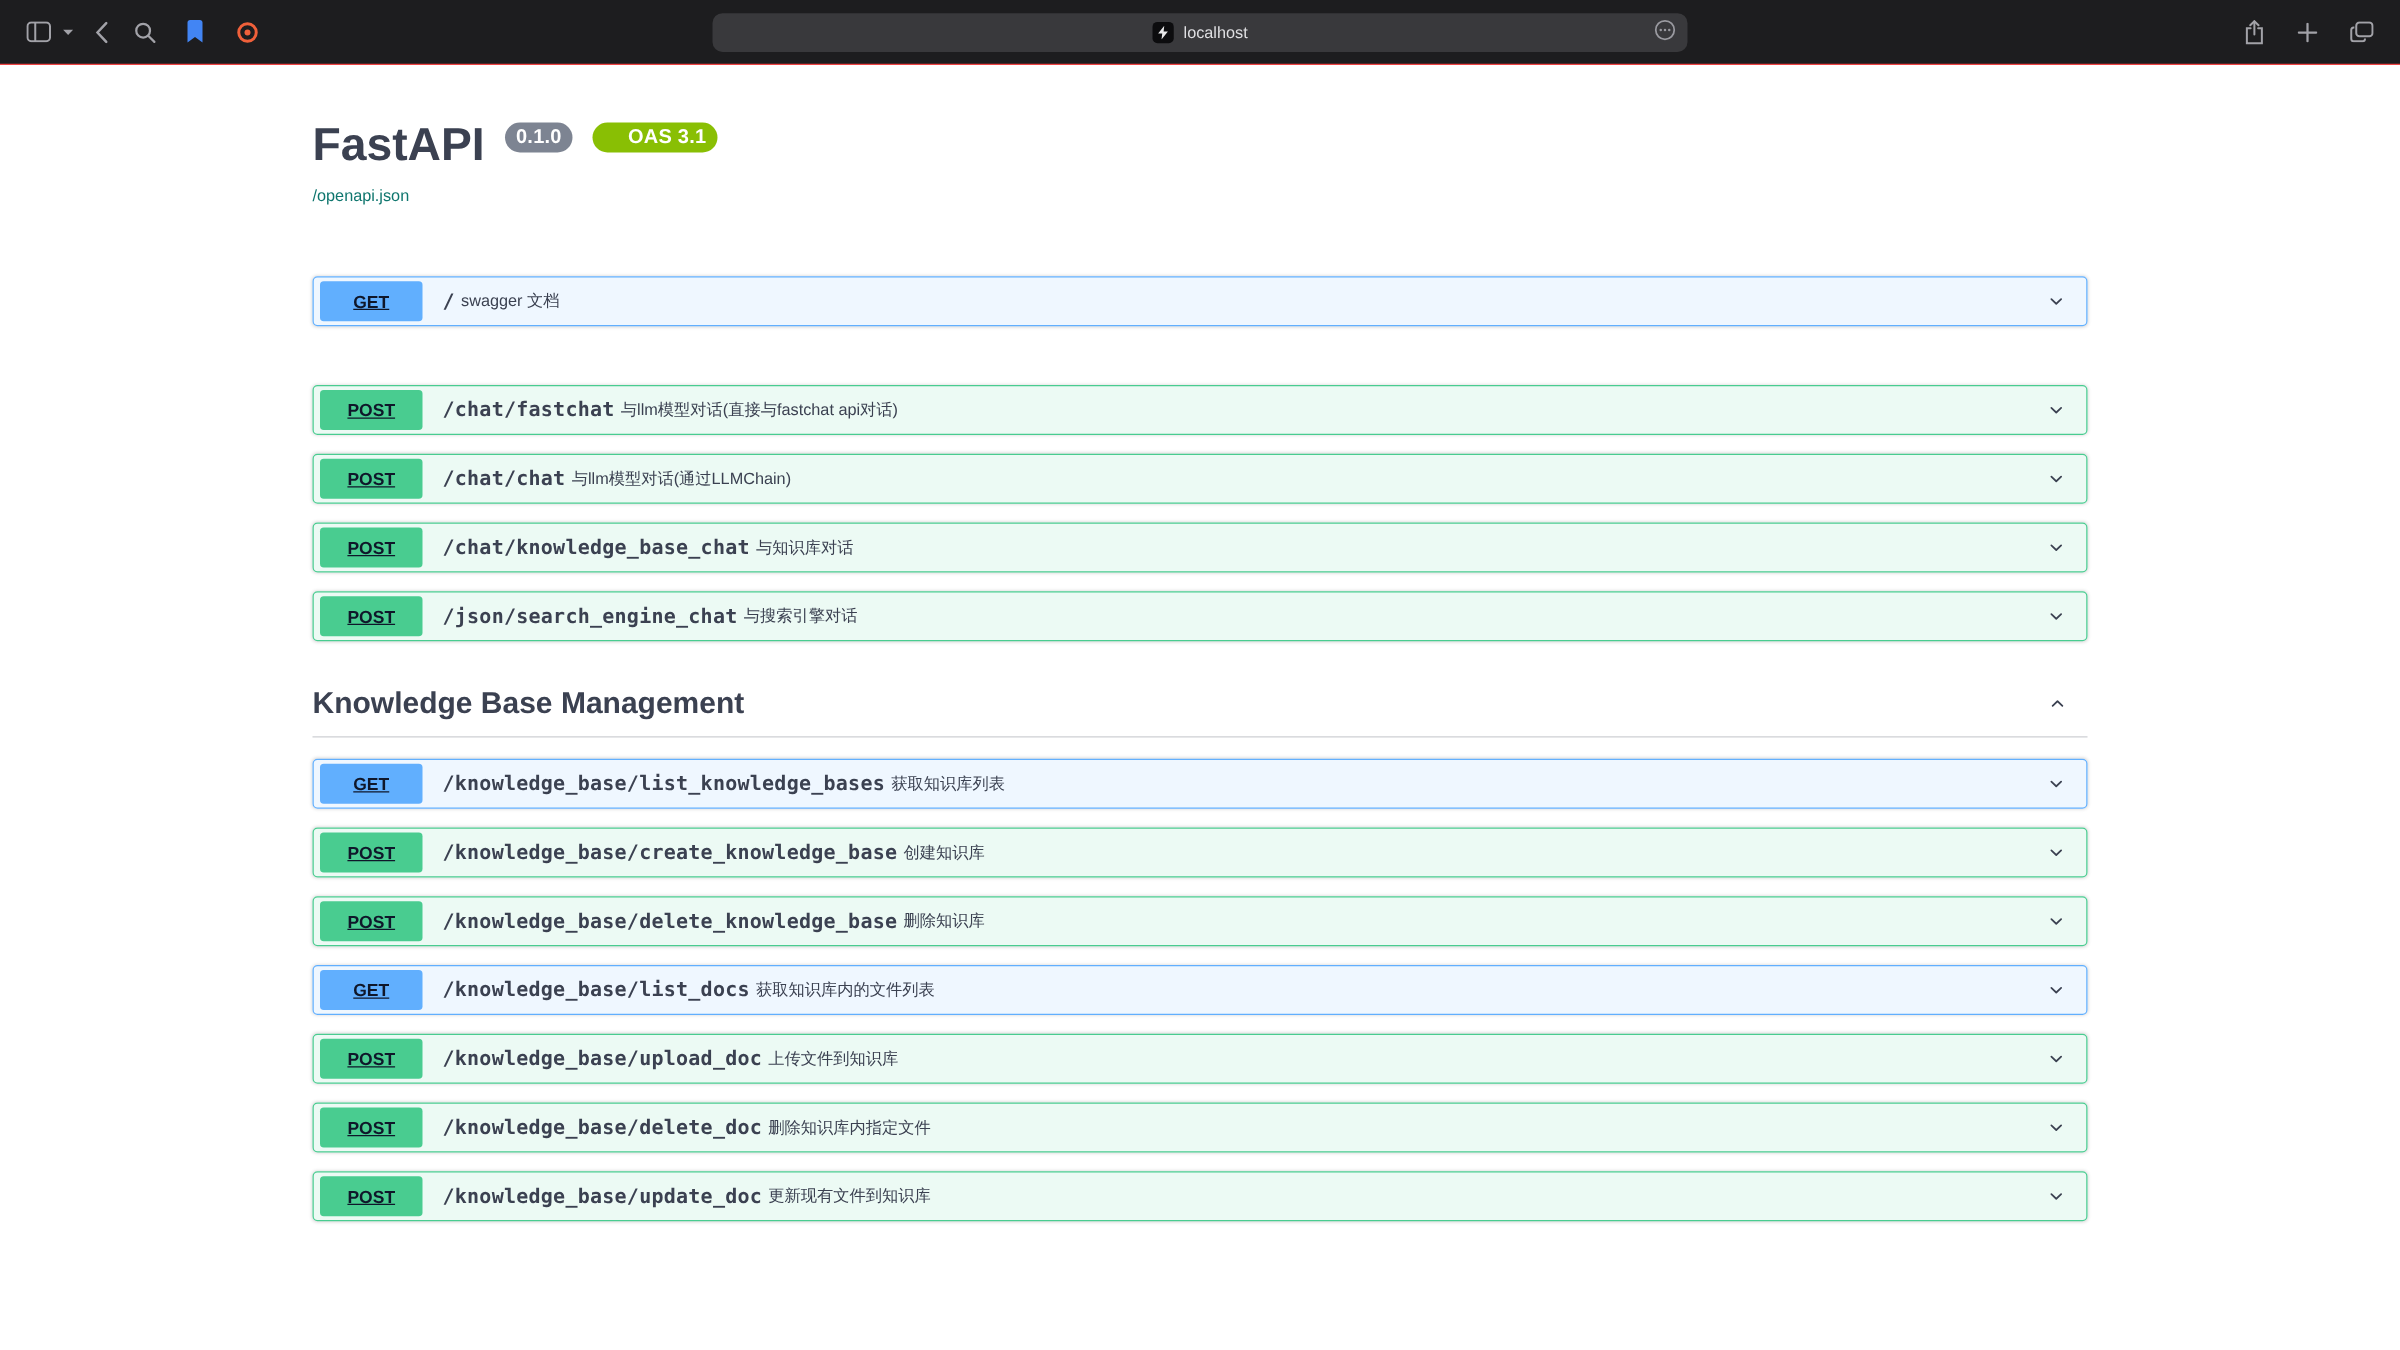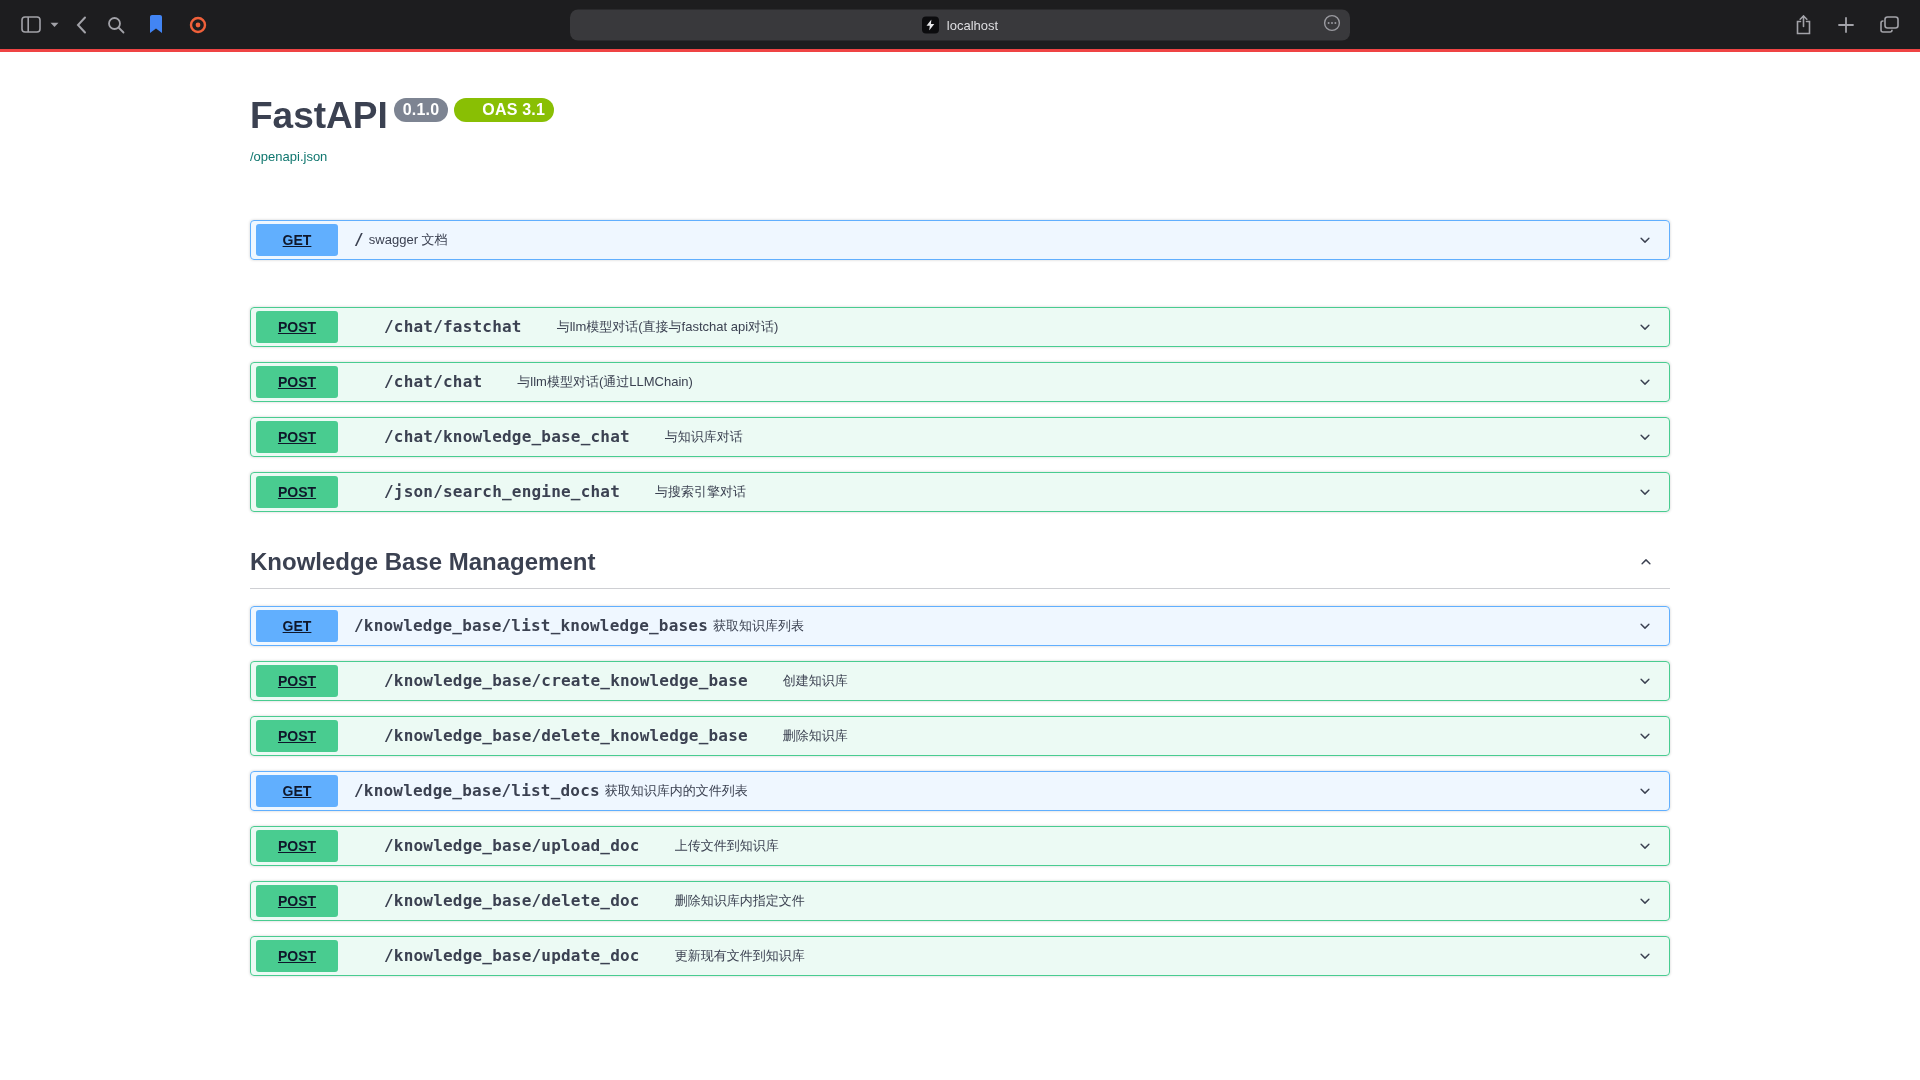--- a/index.html
+++ b/index.html
@@ -8,21 +8,21 @@
     width:1920px; height:1080px; overflow:hidden;
     background:#ffffff;
     font-family:"Liberation Sans", sans-serif;
   }
 
   
   .toolbar {
     height:52px; background:#1d1d1f;
     display:flex; align-items:center;
     padding:0 18px; position:relative;
-    border-bottom:3px solid #ef4444;
+    border-bottom:1px solid #ef4444;
   }
   .tb-group { display:flex; align-items:center; gap:10px; }
   .tb-group.left { gap:14px; }
   .tb-group.right { margin-left:auto; gap:20px; }
   .tb-btn {
     background:none; border:none; padding:3px; margin:0;
     color:#a2a2a8; display:flex; align-items:center; justify-content:center;
     cursor:pointer;
   }
   .tb-btn svg { display:block; }
@@ -44,21 +44,21 @@
     background:none; border:none; color:#9a9aa0; padding:0; cursor:pointer;
     display:flex; align-items:center;
   }
 
   
   .page { height:1028px; overflow:hidden; background:#fff; }
   .wrapper { width:1420px; margin:0 auto; padding-top:44px; }
 
   .info h1 {
     margin:0; font-size:37px; font-weight:bold; color:#3b4151;
-    display:flex; align-items:flex-start; gap:6px; line-height:1.1;
+    display:flex; align-items:flex-start; gap:16px; line-height:1.1;
   }
   .badge {
     color:#fff; font-size:16px; font-weight:bold;
     padding:3px 9px; border-radius:12px; position:relative; top:2px;
     letter-spacing:.2px;
   }
   .badge.ver { background:#7d8492; }
   .badge.oas { background:#89bf04;padding-left:28px; }
   .spec-link {
     display:inline-block; margin-top:12px; font-size:13px; color:#0f766e;
@@ -93,21 +93,21 @@
   .path {
     font-family:"DejaVu Sans Mono", monospace;
     font-weight:bold; font-size:16px; color:#3b4151; margin-left:16px;
     letter-spacing:.2px; white-space:nowrap;
   }
   .summary { font-size:13px; color:#3b4151; margin-left:5px; white-space:nowrap; }
   .row-arrow { margin-left:auto; background:none; border:none; padding:0; cursor:pointer; }
 
   .opblock.get  { border-color:#61affe; background:rgba(97,175,254,.1); }
   .opblock.get  .method { background:#61affe; }
-  .opblock.post { border-color:#49cc90; background:rgba(73,204,144,.1);gap:30px; }
+  .opblock.post { border-color:#49cc90; background:rgba(73,204,144,.1); }
   .opblock.post .method { background:#49cc90; }
 </style>
 </head>
 <body>
 
 <header class="toolbar">
   <div class="tb-group left">
     <button class="tb-btn">
       <span>
         <svg width="20" height="17" viewBox="0 0 20 17" fill="none" stroke="currentColor" stroke-width="1.6">

